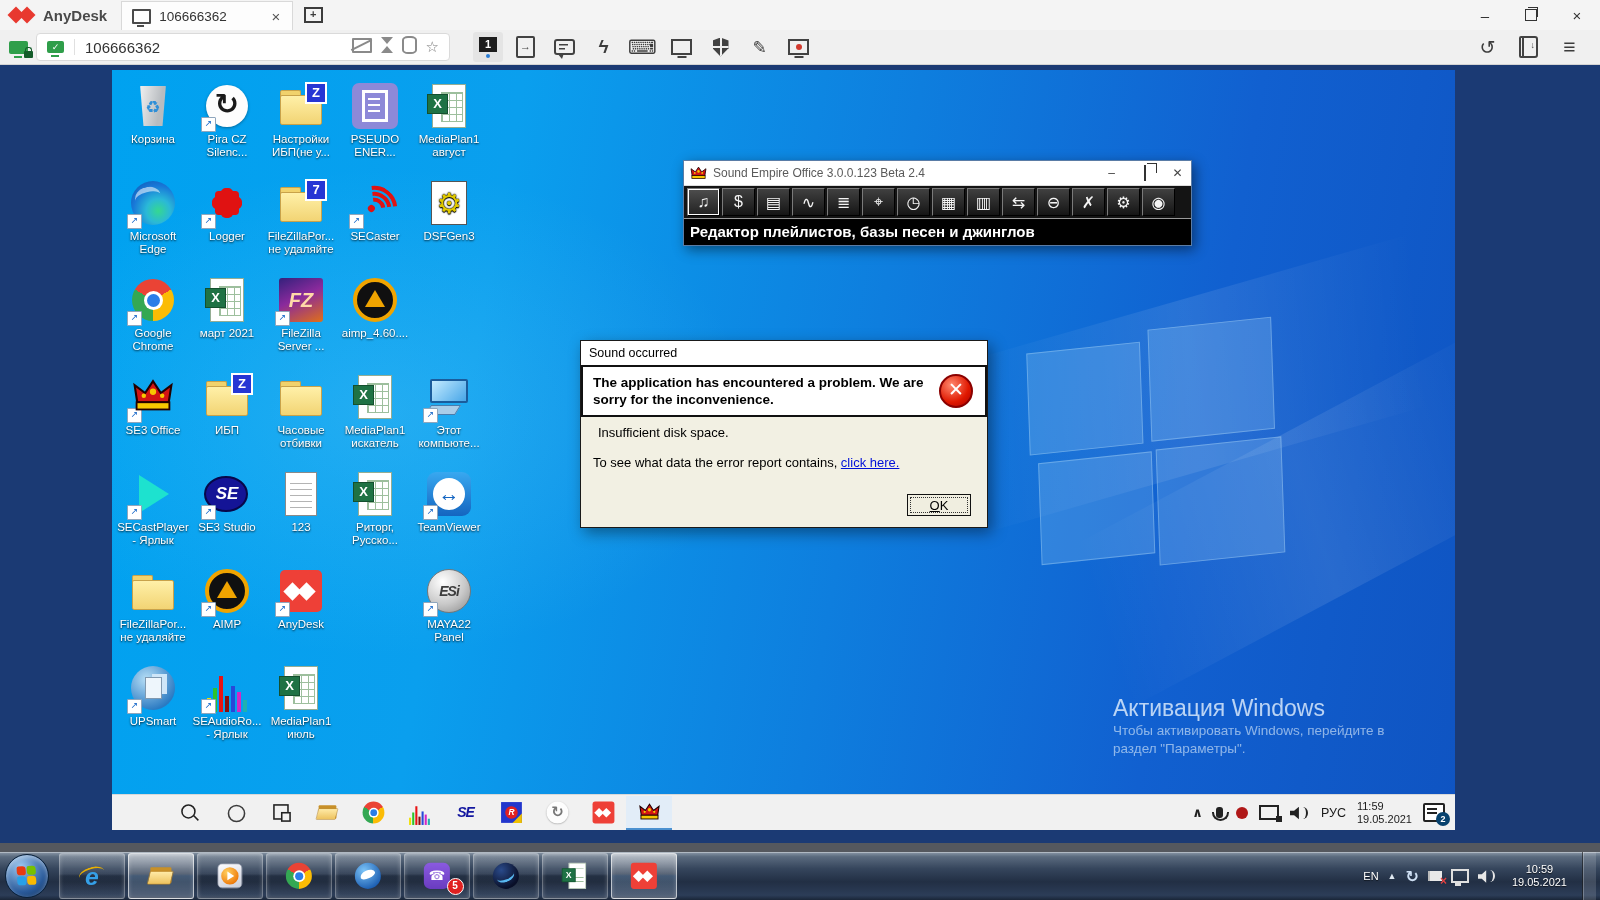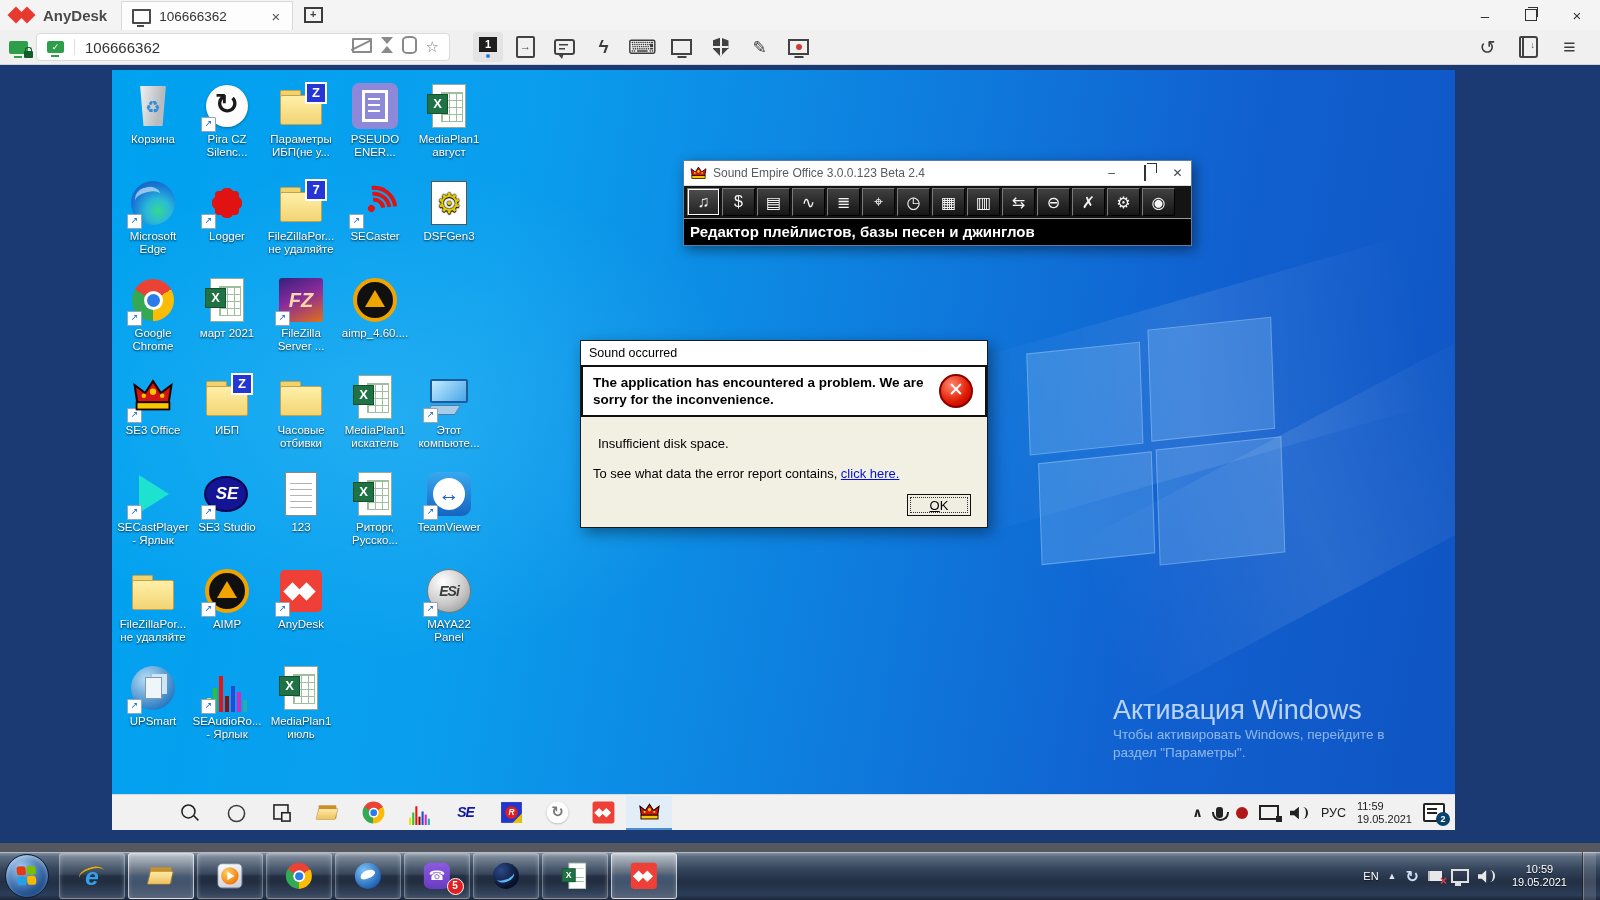--- a/index.html
+++ b/index.html
@@ -170,21 +170,21 @@
   .settl .wc{width:27px;text-align:center;color:#444;font-size:12px}
   .setb{height:32px;background:#141414;display:flex;align-items:center;padding:0 2px;border-top:1px solid #ddd}
   .sebtn{width:33px;height:28px;margin:0 1px;background:linear-gradient(#404040,#151515);border:1px solid;border-color:#7a7a7a #000 #000 #7a7a7a;display:flex;align-items:center;justify-content:center;color:#f4f4f4;font-size:16px;box-sizing:border-box}
   .sebtn.active{box-shadow:inset 0 0 0 1px #fff;background:linear-gradient(#4e4e4e,#222)}
   .sestatus{height:25px;background:#000;color:#fff;font-weight:bold;font-size:15px;line-height:25px;padding-left:6px;border-top:1px solid #999;white-space:nowrap}
   
   .edlg{position:absolute;left:468px;top:270px;width:406px;height:186px;background:#f2f0e3;border:1px solid #1a1a1a;box-shadow:4px 5px 14px rgba(0,0,0,.4);font-size:13px;color:#000}
   .ettl{height:24px;background:#fff;font-size:12.5px;line-height:24px;padding-left:8px}
   .ehead{border:2px solid #111;background:#fff;padding:7px 56px 7px 10px;font-weight:bold;font-size:13.5px;line-height:17px;position:relative}
   .eicn{position:absolute;right:12px;top:50%;transform:translateY(-50%);width:30px;height:30px;border-radius:50%;background:radial-gradient(circle at 35% 30%,#ff8a70,#e01800 60%,#a80000);border:2px solid #8a0000;box-shadow:0 0 0 2px #fff;color:#fff;font-weight:bold;font-size:19px;line-height:28px;text-align:center;box-sizing:content-box}
-  .emsg1{margin:19px 0 0 17px}
+  .emsg1{margin:8px 0 0 17px}
   .emsg2{margin:15px 0 12px 12px}
   .elink{color:#0010d8;text-decoration:underline}
   .okbtn{position:absolute;right:16px;bottom:11px;width:64px;height:22px;display:block;background:#f0eee0;border:1px solid #111;outline:1px dotted #333;outline-offset:-4px;font-size:13px;text-align:center;line-height:20px;font-family:inherit}
   .okbtn::first-letter{text-decoration:underline}
   
   .tb10{position:absolute;left:0;right:0;bottom:0;height:35px;background:#f1f1f1;border-top:1px solid #d8d8d8;display:flex;align-items:center}
   .tb10left{display:flex;align-items:center;margin-left:8px}
   .t10{width:46px;height:34px;display:flex;align-items:center;justify-content:center}
   .t10.active{background:#e2edf8;box-shadow:inset 0 -2px 0 #4a90d0}
   .tb10tray{margin-left:auto;display:flex;align-items:center;gap:11px;padding-right:10px}
@@ -197,21 +197,21 @@
   .t-spk-w{position:relative;width:20px;height:14px}
   .t-spk{position:absolute;left:0;top:1px;width:12px;height:13px;background:#222;clip-path:polygon(0 32%,35% 32%,75% 2%,75% 98%,35% 68%,0 68%)}
   .t-arc{position:absolute;right:2px;top:1px;width:8px;height:12px;border-right:2px solid #222;border-radius:0 50% 50% 0}
   .t-lang{font-size:12.5px;color:#1a1a1a}
   .clk10{font-size:11px;line-height:13px;color:#1a1a1a;text-align:left}
   .t-notif{width:18px;height:15px;border:2px solid #222;border-radius:2px;position:relative;background:#fff}
   .t-notif::before{content:"";position:absolute;left:2px;top:3px;width:10px;height:1.5px;background:#222;box-shadow:0 4px 0 #222}
   .t-badge{position:absolute;right:-7px;bottom:-6px;width:14px;height:14px;border-radius:50%;background:#07426e;color:#fff;font-size:9px;line-height:14px;text-align:center;font-weight:bold}
   
   .wm{position:absolute;left:1001px;top:625px;width:340px}
-  .wm .wt{font-size:27px;color:rgba(235,245,255,.78)}
+  .wm .wt{font-size:23px;color:rgba(235,245,255,.78)}
   .wm .wl{font-size:13.5px;line-height:18px;color:rgba(220,235,250,.62);margin-top:0}
   
   .deskgap{position:absolute;left:0;right:0;top:843px;height:9px;background:#55585e}
   .tb7{position:absolute;left:0;right:0;top:852px;height:48px;background:linear-gradient(#8b99a8 0%,#5a6a7e 10%,#35455c 35%,#222f44 62%,#2c3d58 90%,#1a2638 100%);display:flex;align-items:center;box-shadow:inset 0 1px 0 rgba(255,255,255,.35)}
   .orb{width:42px;height:42px;margin:0 8px 0 5px;border-radius:50%;background:radial-gradient(circle at 35% 28%,#9cc8f0,#2a5a9a 62%,#0e2c54);border:1px solid #0a2038;box-shadow:inset 0 2px 5px rgba(255,255,255,.55);display:flex;align-items:center;justify-content:center}
   .orbflag{width:21px;height:20px;display:grid;grid-template-columns:9px 9px;grid-template-rows:9px 9px;gap:1px;transform:rotate(-3deg)}
   .orbflag span{border-radius:2px 40% 2px 40%}
   .h7{width:64px;height:44px;margin:0 1.5px;border:1px solid rgba(255,255,255,.32);border-radius:3px;background:linear-gradient(rgba(255,255,255,.22),rgba(255,255,255,.06) 45%,rgba(0,0,0,.14) 50%,rgba(255,255,255,.06));display:flex;align-items:center;justify-content:center;position:relative;box-shadow:inset 0 0 4px rgba(255,255,255,.25)}
   .h7.active{background:linear-gradient(rgba(255,255,255,.55),rgba(255,255,255,.22) 45%,rgba(130,170,210,.30) 50%,rgba(255,255,255,.18));border-color:rgba(255,255,255,.65)}
   .h7badge{position:absolute;right:5px;bottom:3px;width:15px;height:15px;border-radius:50%;background:#e02020;border:1px solid #fff;color:#fff;font-size:10px;line-height:14px;text-align:center;font-weight:bold;z-index:5}
@@ -348,21 +348,21 @@
               <span class="sc">↗</span>
             </div>
             <div class="dlabel">Pira CZ Silenc...</div>
           </div>
           <div class="dcell">
             <div class="diconwrap">
               <div class="dicon k-folder-z">
                 <span class="badge">Z</span>
               </div>
             </div>
-            <div class="dlabel">Параметры ИБП(не у...</div>
+            <div class="dlabel">Настройки ИБП(не у...</div>
           </div>
           <div class="dcell">
             <div class="diconwrap">
               <div class="dicon k-purple-doc">
                 <span class="pd"></span>
               </div>
             </div>
             <div class="dlabel">PSEUDO ENER...</div>
           </div>
           <div class="dcell">

